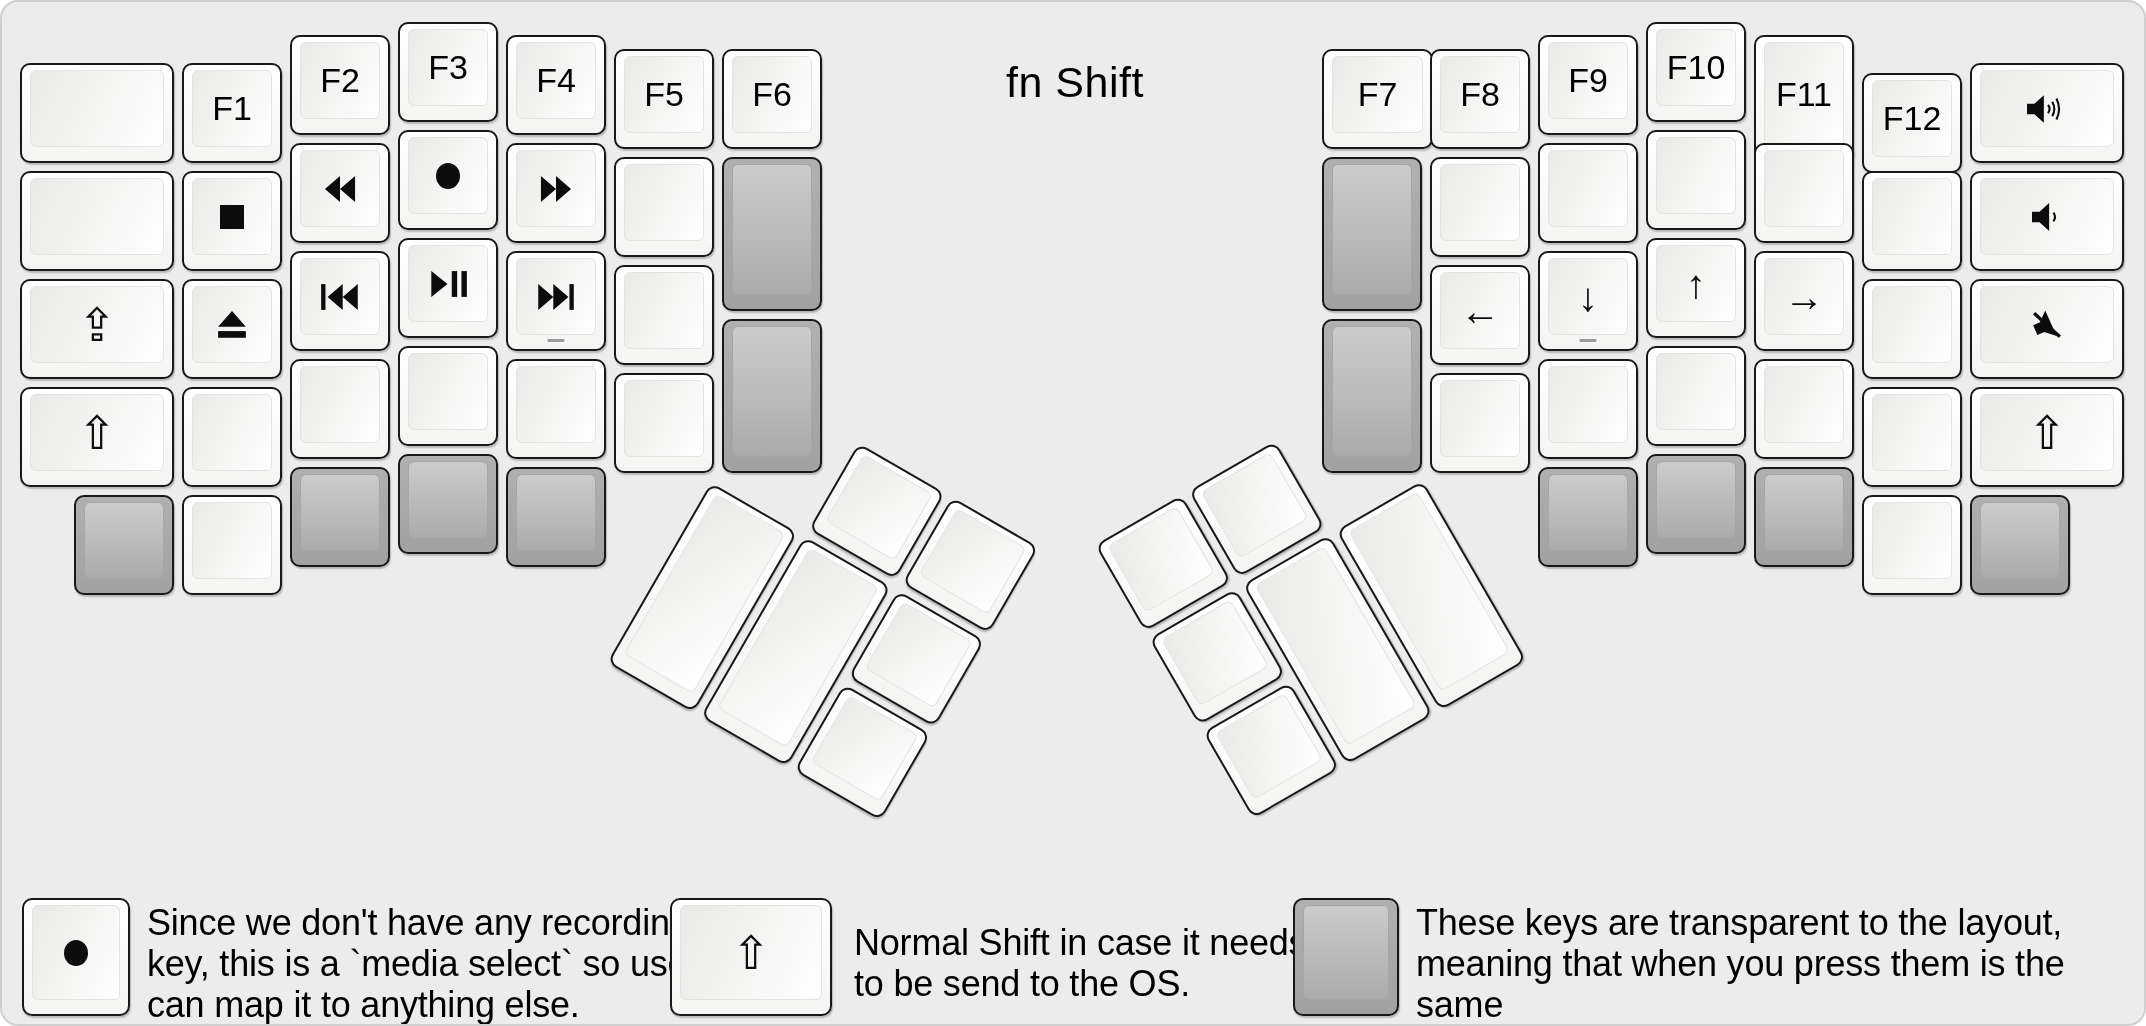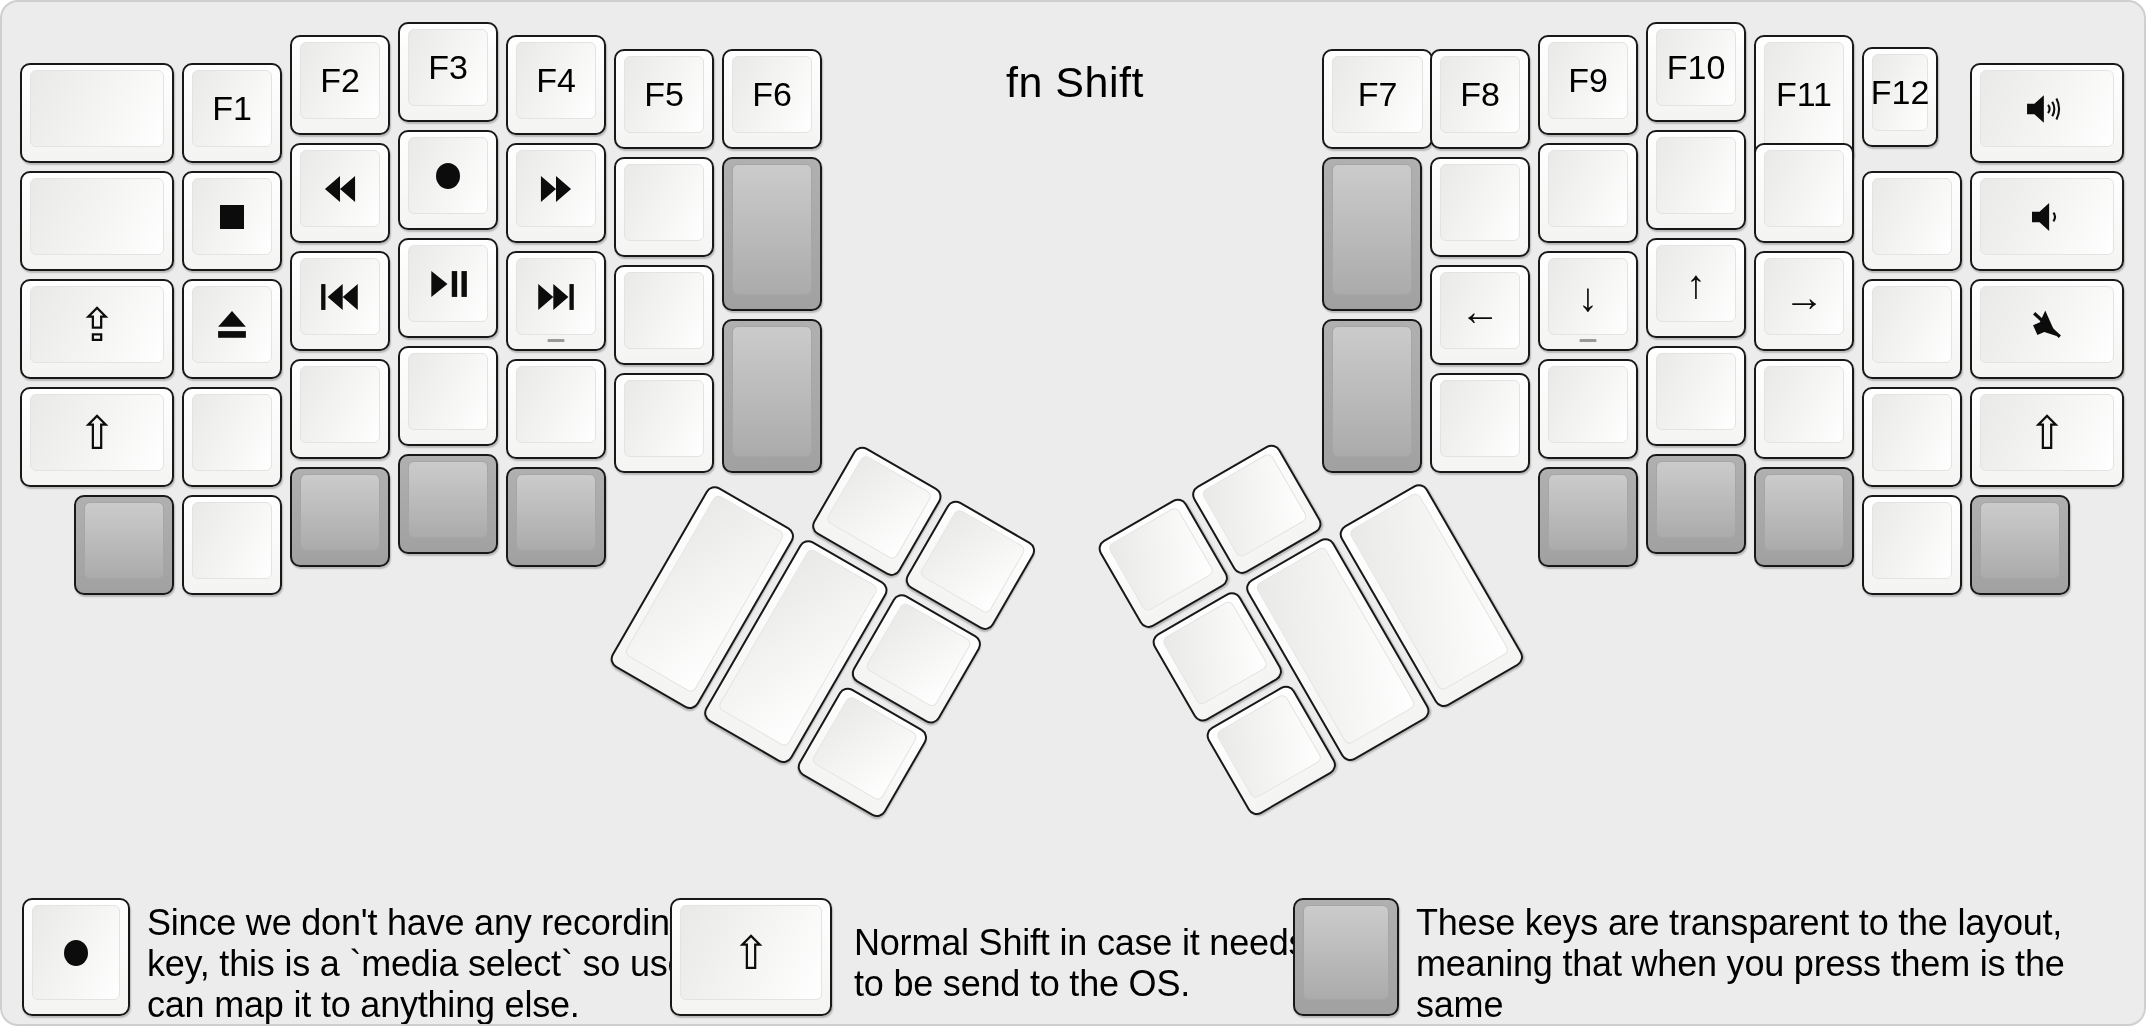--- a/index.html
+++ b/index.html
@@ -292,21 +292,21 @@
         <div class="top">
           <span class="arrow">→</span>
         </div>
       </div>
       <div class="key" style="left: 1752px; top: 357px; width: 100px; height: 100px;">
         <div class="top"></div>
       </div>
       <div class="key gray" style="left: 1752px; top: 465px; width: 100px; height: 100px;">
         <div class="top"></div>
       </div>
-      <div class="key" style="left: 1860px; top: 45px; width: 76px; height: 100px;">
+      <div class="key" style="left: 1860px; top: 71px; width: 100px; height: 100px;">
         <div class="top">
           <span class="flabel">F12</span>
         </div>
       </div>
       <div class="key" style="left: 1860px; top: 169px; width: 100px; height: 100px;">
         <div class="top"></div>
       </div>
       <div class="key" style="left: 1860px; top: 277px; width: 100px; height: 100px;">
         <div class="top"></div>
       </div>

